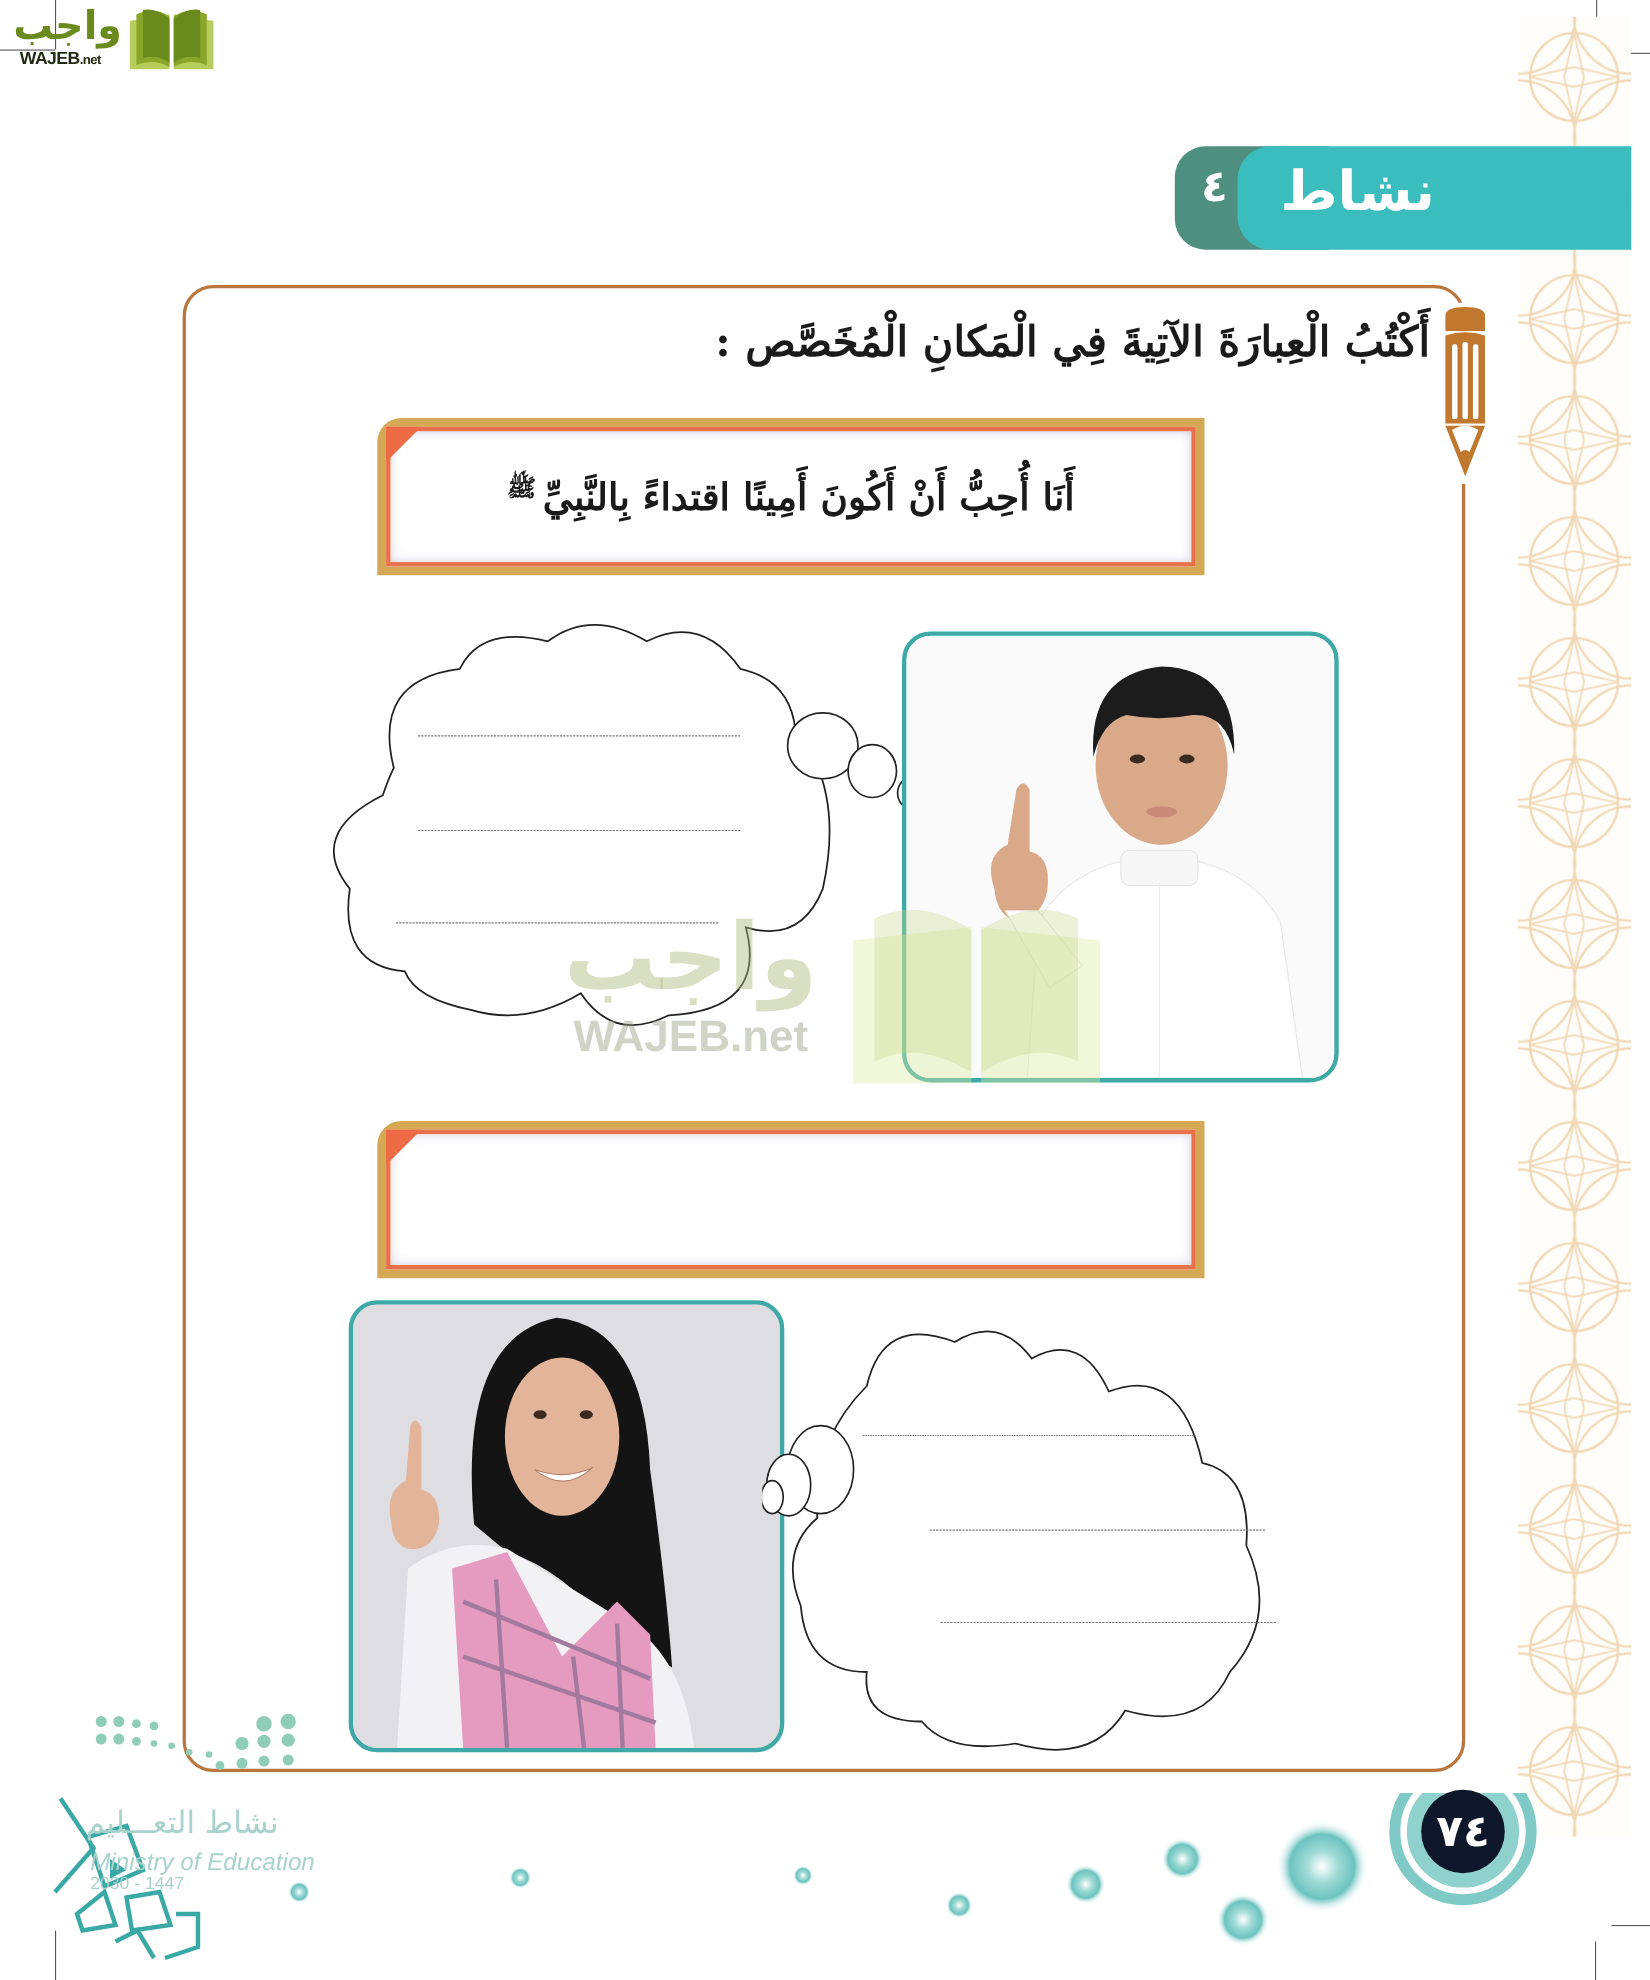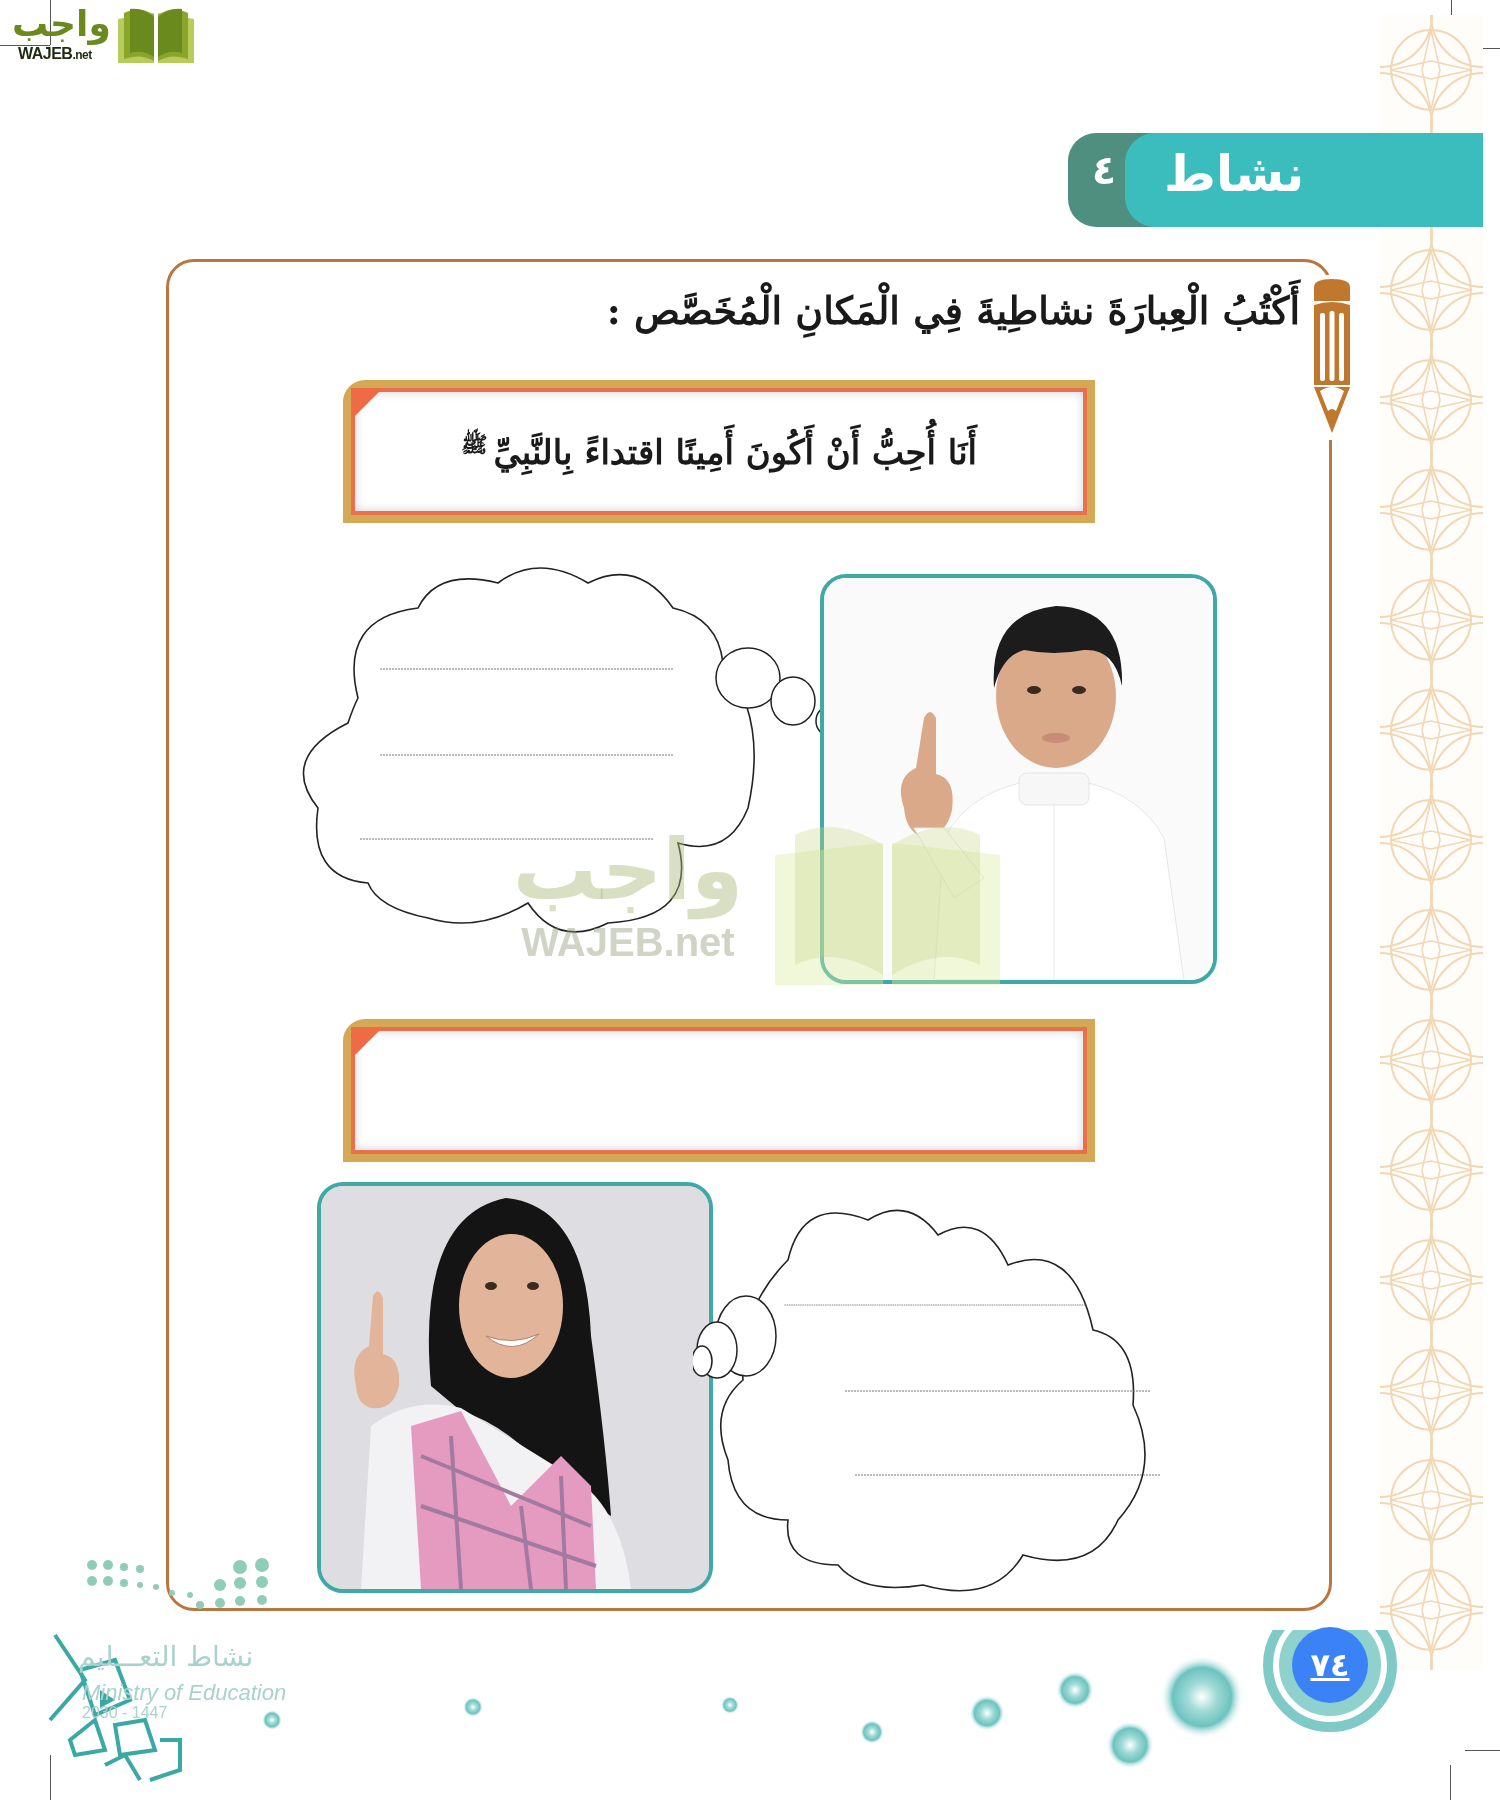--- a/index.html
+++ b/index.html
@@ -32,21 +32,21 @@
   .quote-honor{font-size:22px;vertical-align:super;margin-right:6px;}
   
   .photo{position:absolute;border:4px solid #3ea9a7;border-radius:26px;box-sizing:border-box;overflow:hidden;}
   #photo-boy{left:820px;top:574px;width:397px;height:410px;background:#ffffff;}
   #photo-girl{left:317px;top:1182px;width:396px;height:411px;background:#dcdce0;}
   
   .bubble{position:absolute;}
   
   #wm-text{left:508px;top:820px;width:240px;height:160px;}
   
-  #page-num{left:1292px;top:1627px;width:76px;height:76px;border-radius:50%;background:#3b82f6;color:#fff;font-size:32px;font-weight:bold;display:flex;align-items:center;justify-content:center;text-decoration:underline;}
+  #page-num{left:1292px;top:1627px;width:76px;height:76px;border-radius:50%;background:#0f172a;color:#fff;font-size:40px;font-weight:bold;display:flex;align-items:center;justify-content:center;}
   #moe-ar{left:78px;top:1640px;font-size:28px;color:#a9d2cd;direction:rtl;white-space:nowrap;}
   #moe-en{left:82px;top:1680px;font-size:22px;color:#a9d2cd;white-space:nowrap;font-family:"Liberation Sans",sans-serif;font-style:italic;}
   #moe-year{left:82px;top:1704px;font-size:16px;color:#a9d2cd;white-space:nowrap;font-family:"Liberation Sans",sans-serif;}
 </style>
 </head>
 <body>
 
 <div class="crop" style="left:50px;top:0;width:1px;height:45px;"></div>
 <div class="crop" style="left:0;top:45px;width:50px;height:1px;"></div>
 <div class="crop" style="left:1451px;top:0;width:1px;height:35px;"></div>
@@ -96,21 +96,21 @@
   <rect x="0" y="0" width="44" height="165" fill="#ffffff"></rect>
   <path d="M4 12 Q4 4 22 4 Q40 4 40 12 L40 26 L4 26 Z" fill="#c0772e"></path>
   <path d="M4 30 Q22 24 40 30 L40 110 L4 110 Z" fill="#c0772e"></path>
   <rect x="10" y="38" width="5" height="68" rx="2" fill="#fff"></rect>
   <rect x="19.5" y="36" width="5" height="70" rx="2" fill="#fff"></rect>
   <rect x="29" y="38" width="5" height="68" rx="2" fill="#fff"></rect>
   <path d="M4 112 L40 112 L22 158 Z" fill="#c0772e"></path>
   <path d="M10 116 Q22 108 34 116 L26 136 Q22 132 18 136 Z" fill="#fff"></path>
 </svg>
 
-<div id="instruction" class="abs">أَكْتُبُ الْعِبارَةَ نشاطِيةَ فِي الْمَكانِ الْمُخَصَّص :</div>
+<div id="instruction" class="abs">أَكْتُبُ الْعِبارَةَ الآتِيةَ فِي الْمَكانِ الْمُخَصَّص :</div>
 
 <div class="quote" style="top:380px;">
   <div class="quote-inner">
     <div class="quote-corner"></div>
     <div class="quote-text">
       <span>أَنَا أُحِبُّ أَنْ أَكُونَ أَمِينًا اقتداءً بِالنَّبِيِّ</span><span class="quote-honor">ﷺ</span>
     </div>
   </div>
 </div>
 

